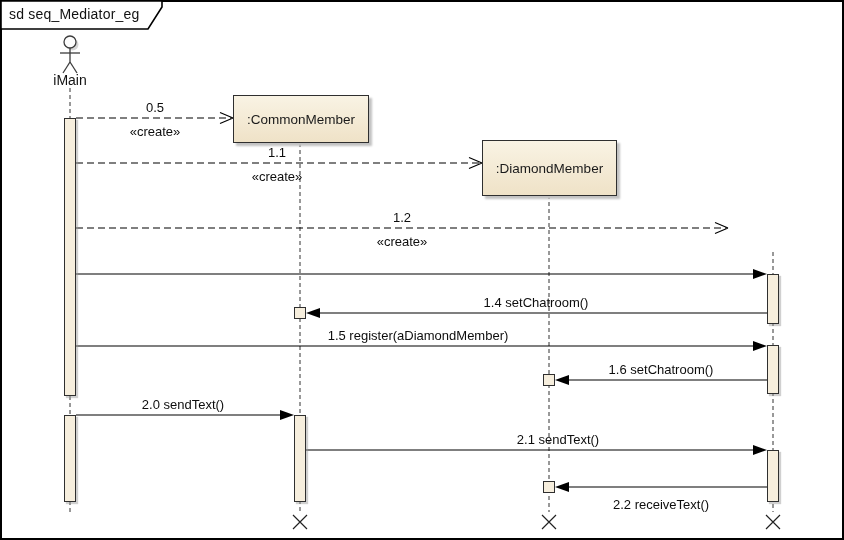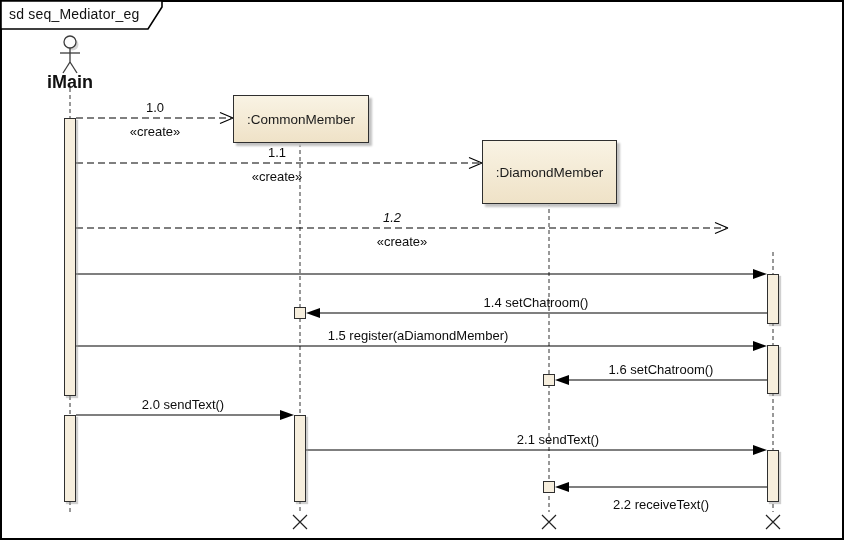--- a/index.html
+++ b/index.html
@@ -1,20 +1,20 @@
 <!DOCTYPE html>
 <html><head>
 <meta charset="utf-8">
 <style>
   html,body { margin:0; padding:0; background:#ffffff; }
   body { font-family:"Liberation Sans", sans-serif; color:#111; }
   .frame { position:relative; width:844px; height:540px; background:#ffffff; overflow:hidden; }
   .layer { position:absolute; left:0; top:0; }
   .tab-label { position:absolute; left:9px; top:6px; font-size:14px; font-weight:normal; white-space:nowrap; letter-spacing:0.2px; }
-  .actor-label { position:absolute; transform:translateX(-50%); font-size:18px; white-space:nowrap;font-weight:bold; }
+  .actor-label { position:absolute; transform:translateX(-50%); font-size:14px; white-space:nowrap; }
   .obj {
     position:absolute; box-sizing:border-box;
     display:flex; align-items:center; justify-content:center;
     font-size:13.5px; color:#1a1a1a;
     background:linear-gradient(to bottom, #f9f3e4 0%, #efe2c7 100%);
     border:1.5px solid #2f2f2f;
     box-shadow:3px 3px 2px #c2c2c2;
     white-space:nowrap;
   }
   .act {
@@ -106,40 +106,40 @@
       <path d="M542,515 L556,529 M556,515 L542,529"></path>
       <path d="M766,515 L780,529 M780,515 L766,529"></path>
     </g>
   </svg>
 
   <div class="tab-label">sd seq_Mediator_eg</div>
 
   <div class="actor-label" style="left:70px; top:72px;">iMain</div>
 
   <div class="obj" style="left:233px; top:95px;  width:136px; height:48px;">:CommonMember</div>
-  <div class="obj" style="left:482px; top:140px; width:135px; height:64px;">:DiamondMember</div>
+  <div class="obj" style="left:482px; top:140px; width:135px; height:56px;">:DiamondMember</div>
 
   <div class="act" style="left:64px;  top:118px; height:278px;"></div>
   <div class="act" style="left:64px;  top:415px; height:87px;"></div>
   <div class="act" style="left:294px; top:415px; height:87px;"></div>
   <div class="act" style="left:767px; top:274px; height:50px;"></div>
   <div class="act" style="left:767px; top:345px; height:49px;"></div>
   <div class="act" style="left:767px; top:450px; height:52px;"></div>
 
   <div class="sq" style="left:294px; top:307px;"></div>
   <div class="sq" style="left:543px; top:374px;"></div>
   <div class="sq" style="left:543px; top:481px;"></div>
 
-  <div class="mlabel" style="left:155px; top:100px;">1.0</div>
+  <div class="mlabel" style="left:155px; top:100px;">0.5</div>
   <div class="mlabel" style="left:155px; top:124px;">«create»</div>
 
   <div class="mlabel" style="left:277px; top:145px;">1.1</div>
   <div class="mlabel" style="left:277px; top:169px;">«create»</div>
 
-  <div class="mlabel" style="left:392px; top:210px;font-style:italic;">1.2</div>
+  <div class="mlabel" style="left:402px; top:210px;">1.2</div>
   <div class="mlabel" style="left:402px; top:234px;">«create»</div>
 
   <div class="mlabel" style="left:536px; top:295px;">1.4 setChatroom()</div>
   <div class="mlabel" style="left:418px; top:328px;">1.5 register(aDiamondMember)</div>
   <div class="mlabel" style="left:661px; top:362px;">1.6 setChatroom()</div>
   <div class="mlabel" style="left:183px; top:397px;text-align:right;">2.0 sendText()</div>
   <div class="mlabel" style="left:536px; top:432px;margin-left:22px;">2.1 sendText()</div>
   <div class="mlabel" style="left:661px; top:469px;margin-top:28px;">2.2 receiveText()</div>
 
 </div>

